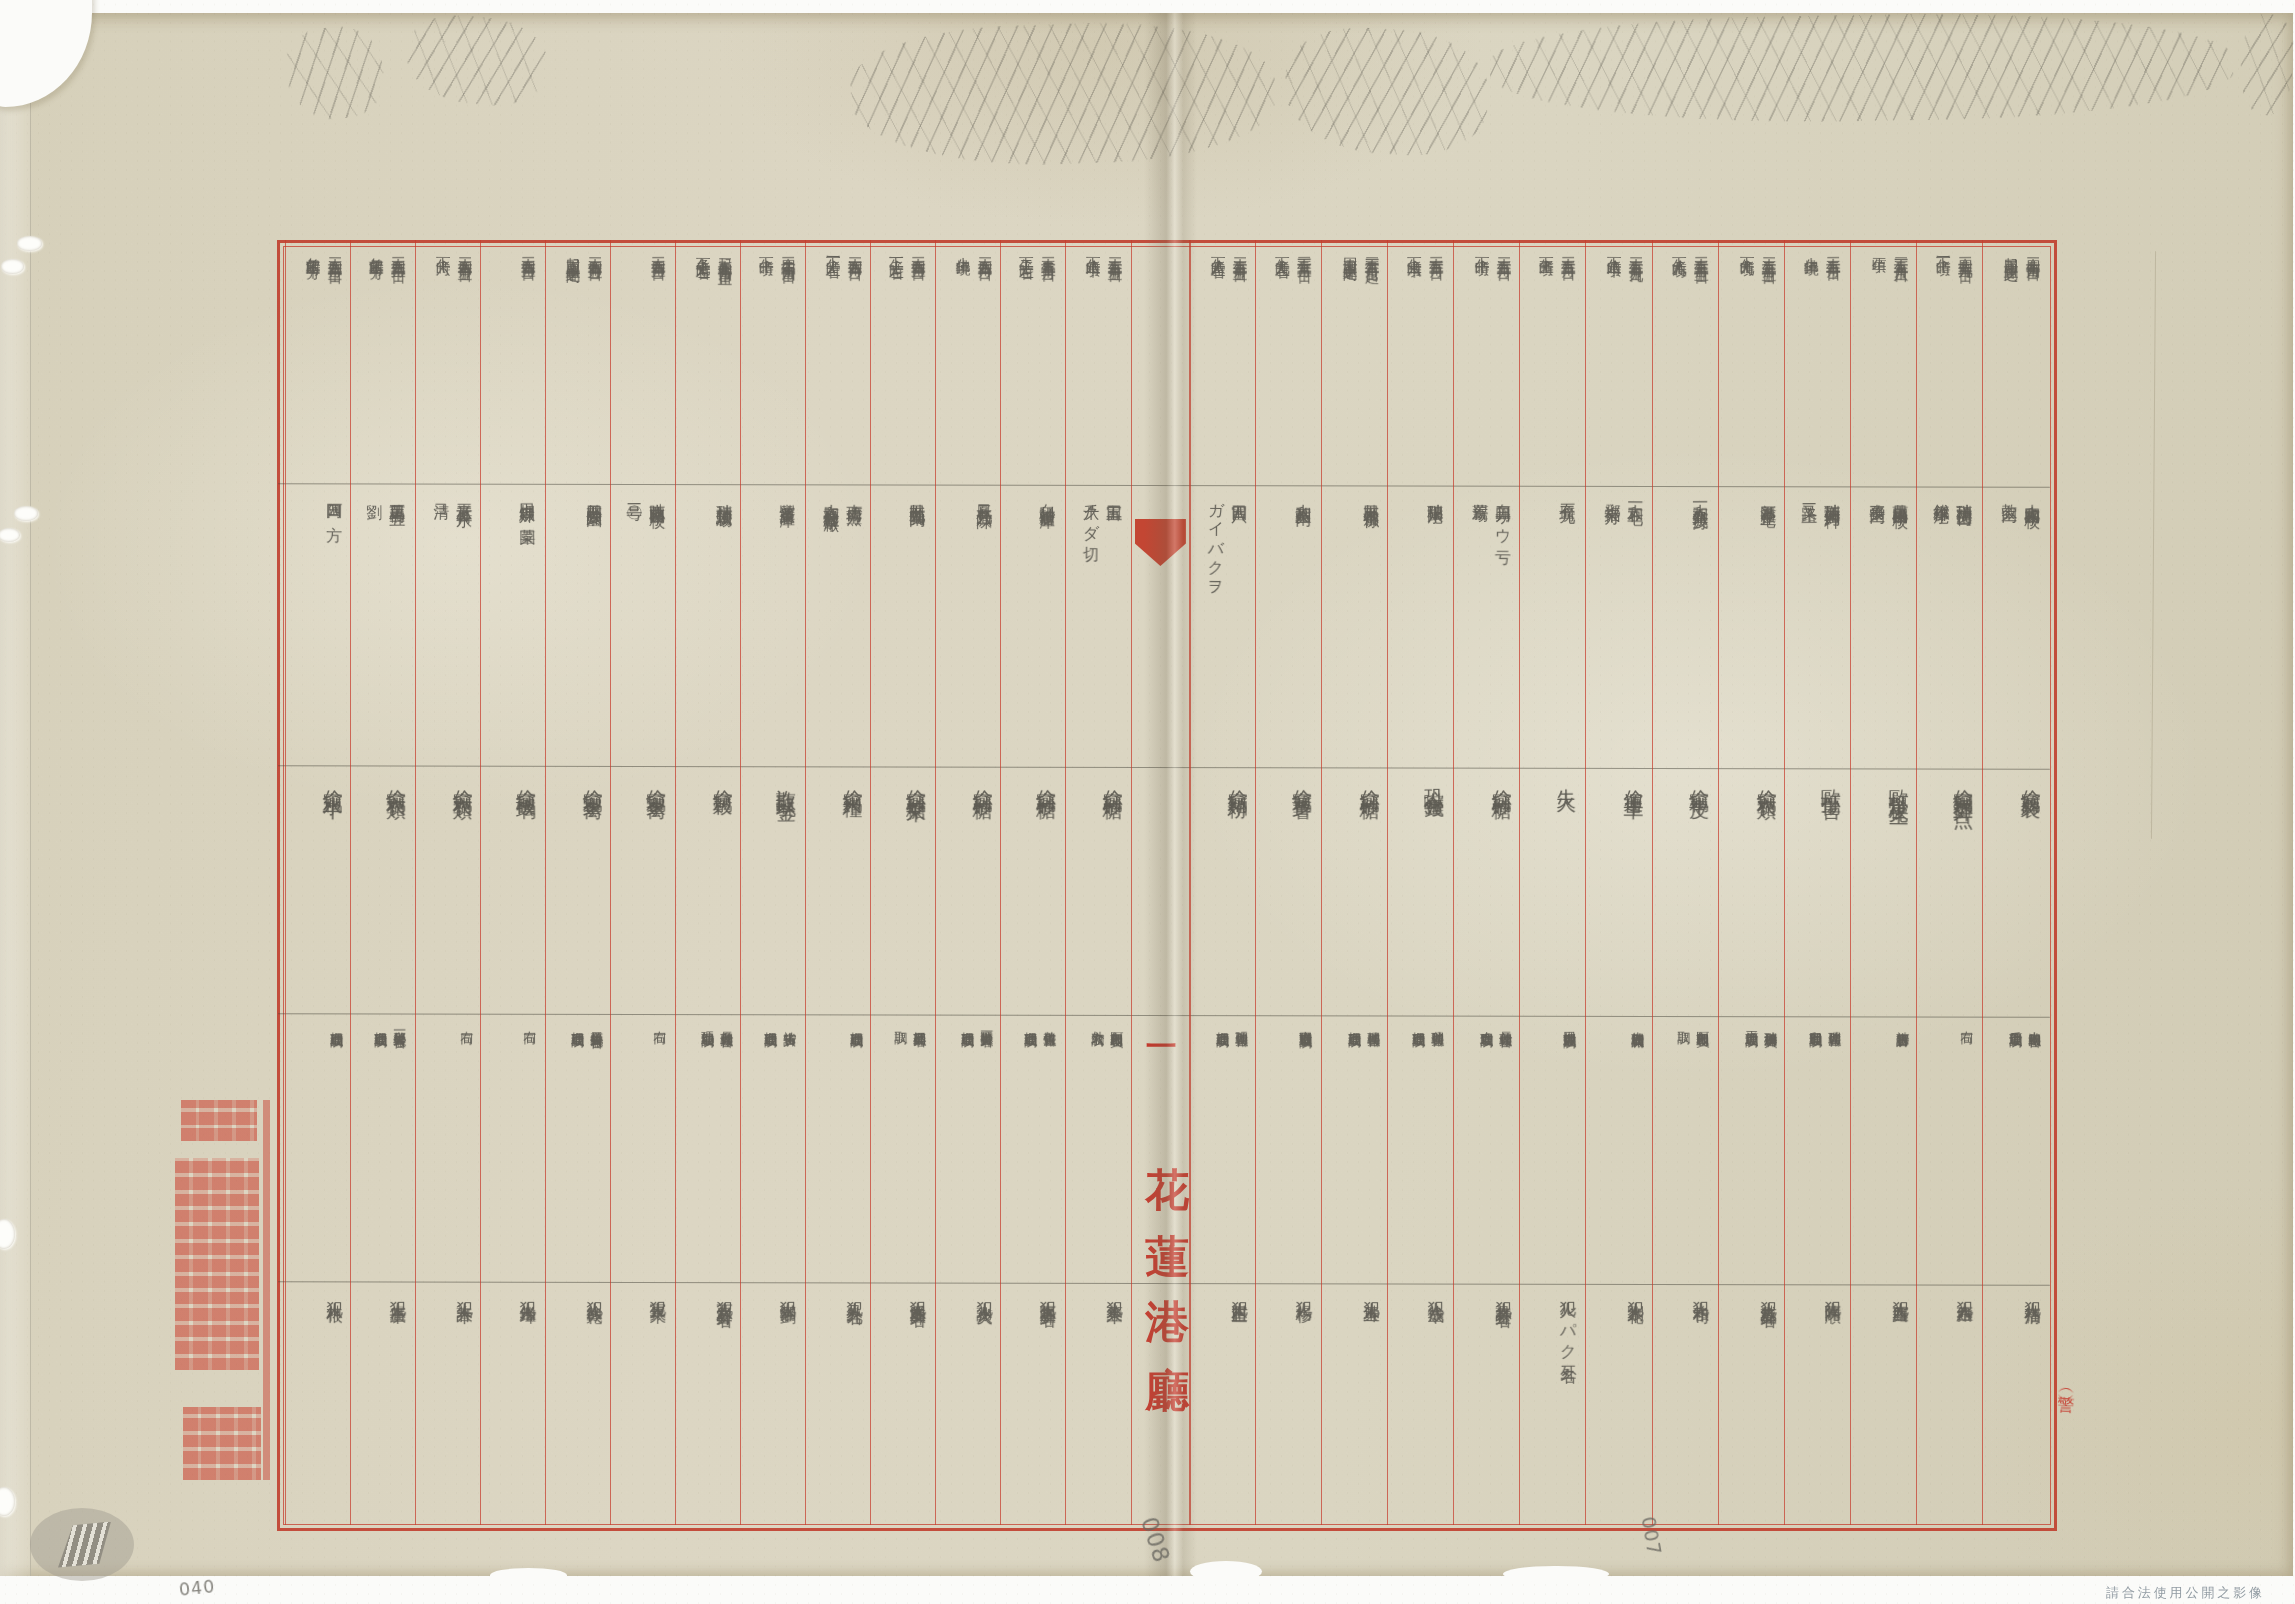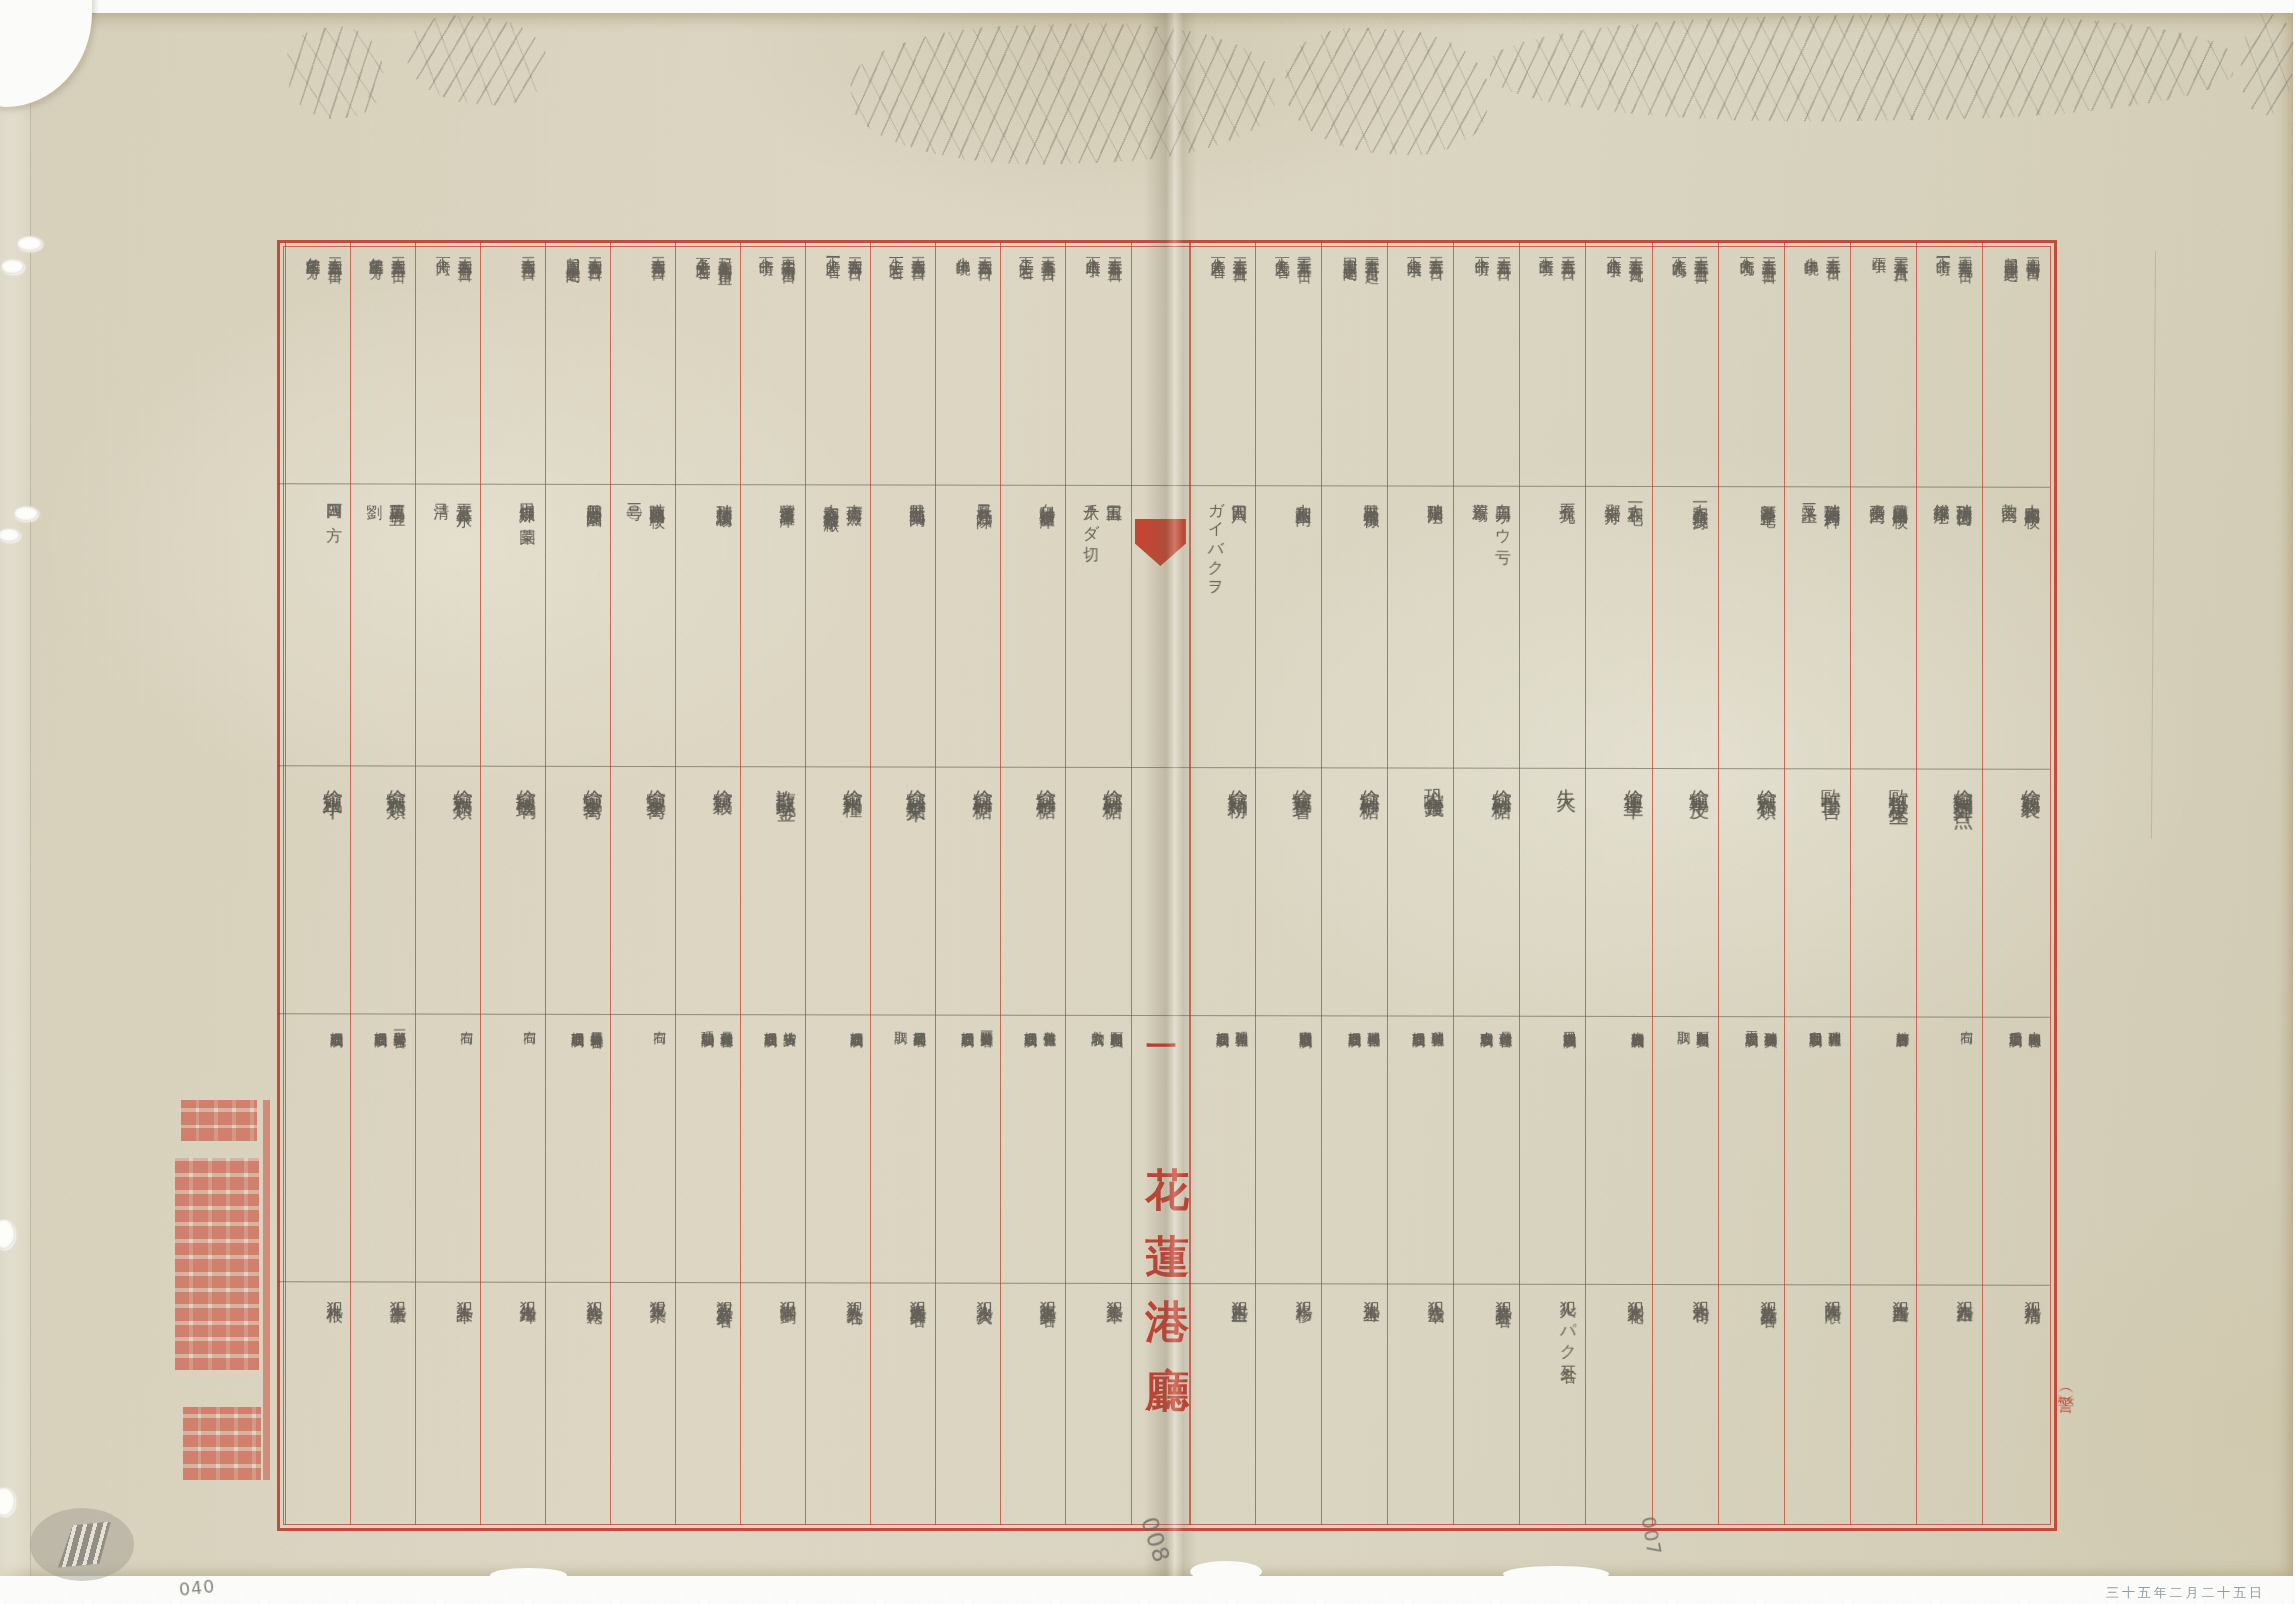--- a/index.html
+++ b/index.html
@@ -373,15 +373,15 @@
   <div class="hole" style="left:1px;top:259px;width:23px;height:14.5px;"></div>
   <div class="hole" style="left:13.5px;top:506px;width:24px;height:14.5px;"></div>
   <div class="hole" style="left:-1.9px;top:528px;width:22px;height:13.5px;"></div>
   <div class="hole" style="left:-6.8px;top:1219px;width:22px;height:30px;"></div>
   <div class="hole" style="left:-6.8px;top:1487px;width:22px;height:29px;"></div>
 
   <div class="nick" style="left:1190px;top:1561px;width:72px;height:21px;"></div>
   <div class="nick" style="left:1503px;top:1566px;width:106px;height:16.4px;"></div>
   <div class="nick" style="left:490px;top:1568px;width:77px;height:14.5px;"></div>
 
-  <div class="notice">三十五年二月二十五日</div>
+  <div class="notice">請合法使用公開之影像</div>
 </div>
 
 
 </body></html>

